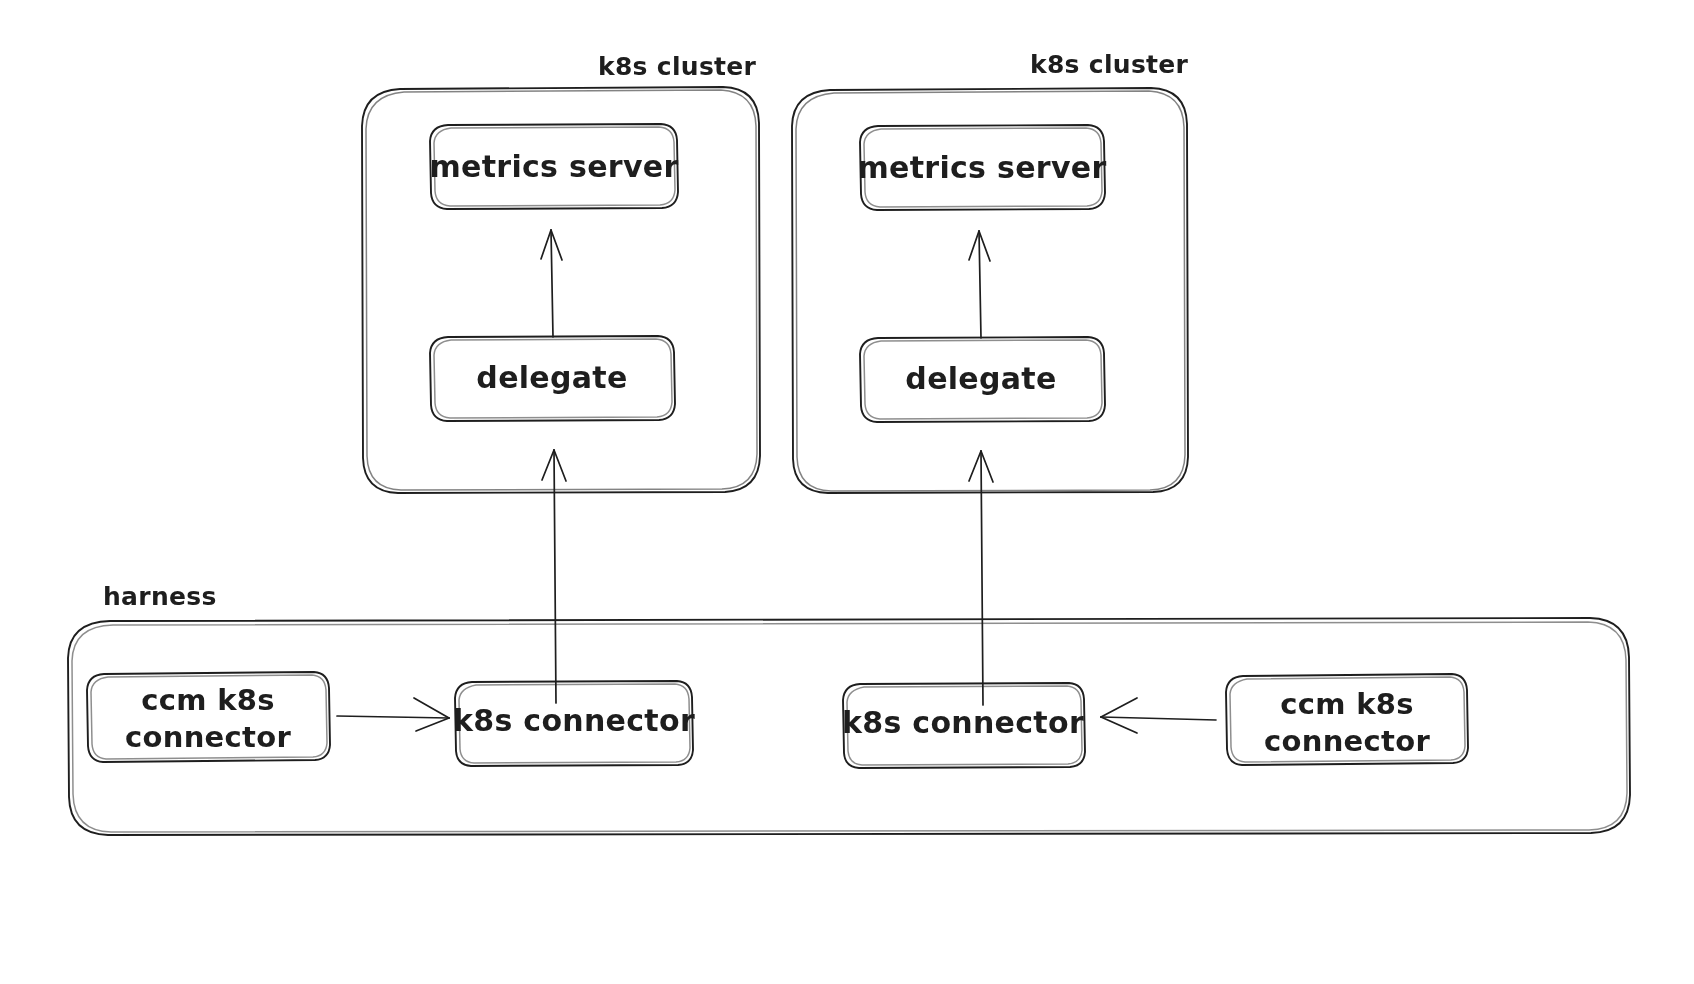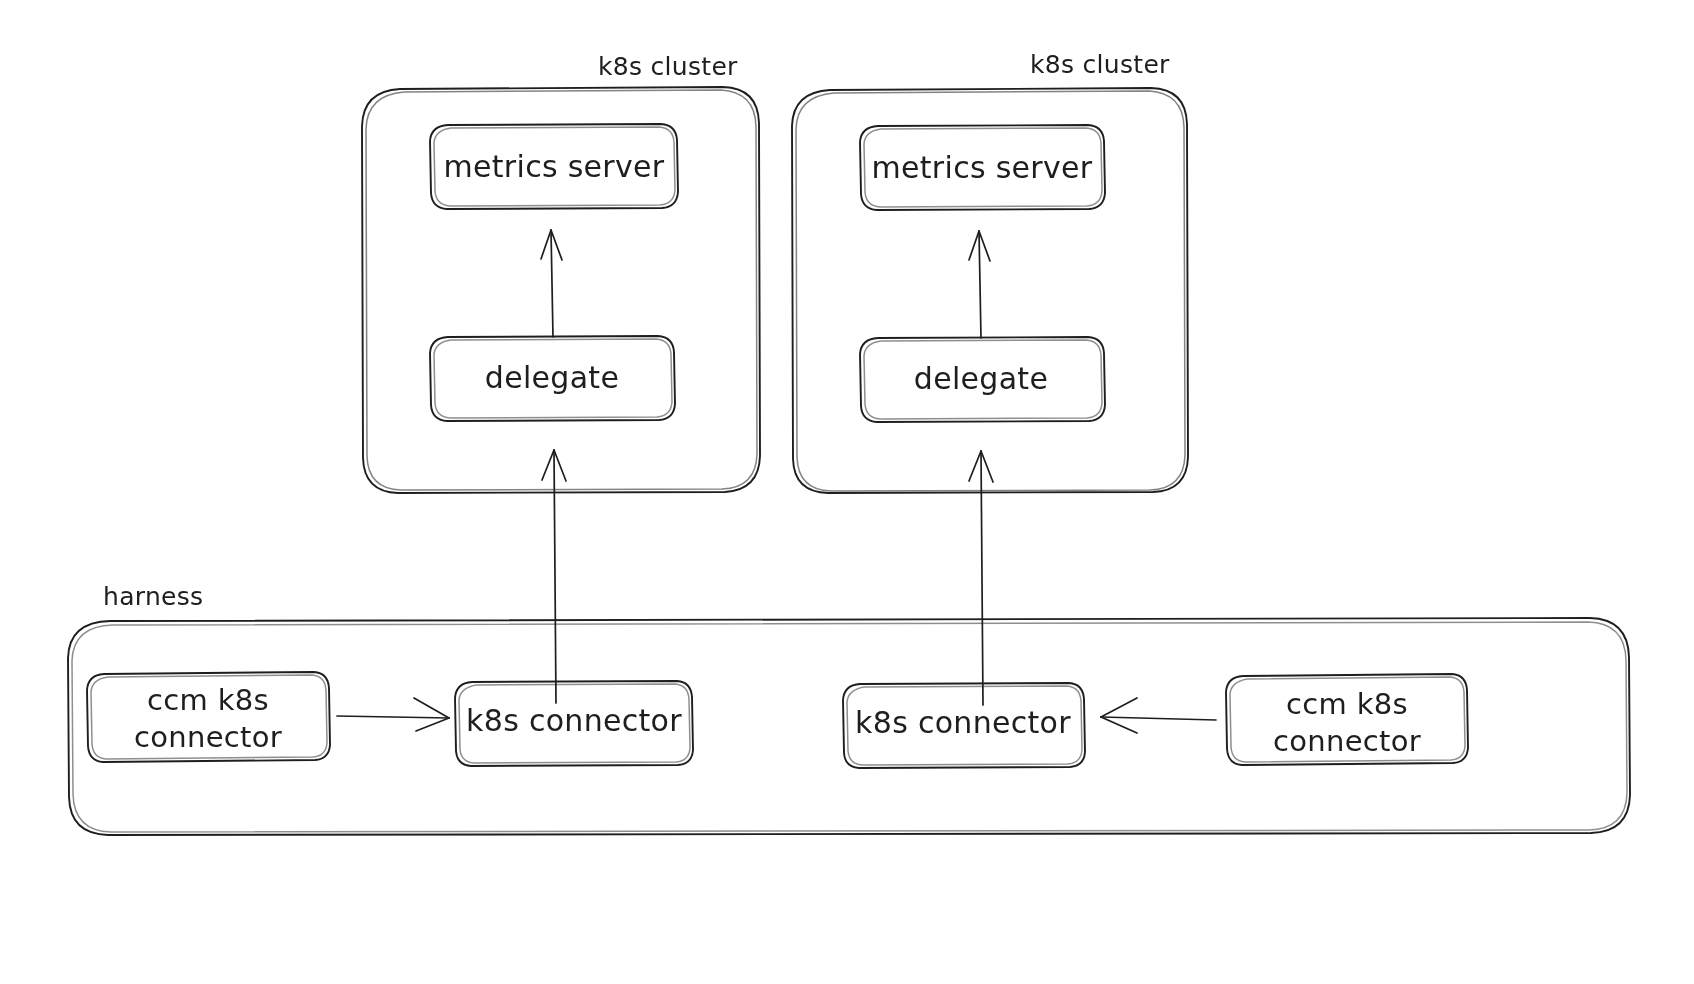--- a/index.html
+++ b/index.html
@@ -9,20 +9,21 @@
   }
   body {
     font-family: "DejaVu Sans", sans-serif;
   }
   #canvas {
     position: relative;
     width: 1694px;
     height: 984px;
     background: #ffffff;
     overflow: hidden;
+    font-weight: bold;
   }
   svg#diagram {
     position: absolute;
     inset: 0;
     width: 1694px;
     height: 984px;
   }
   .sketch-stroke {
     fill: none;
     stroke: #1e1e1e;

